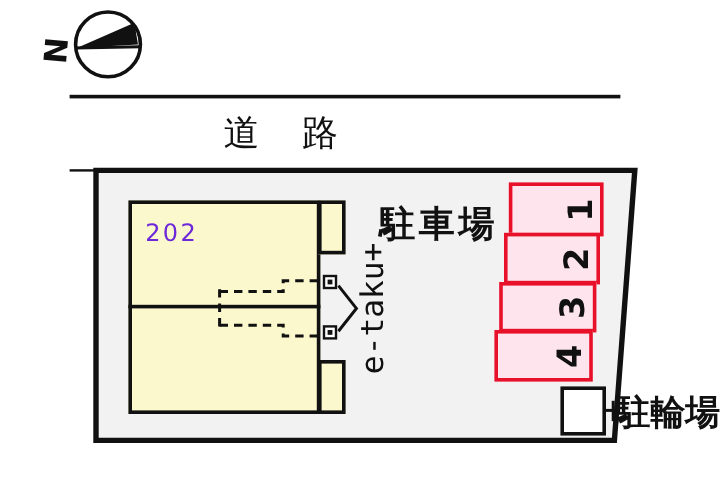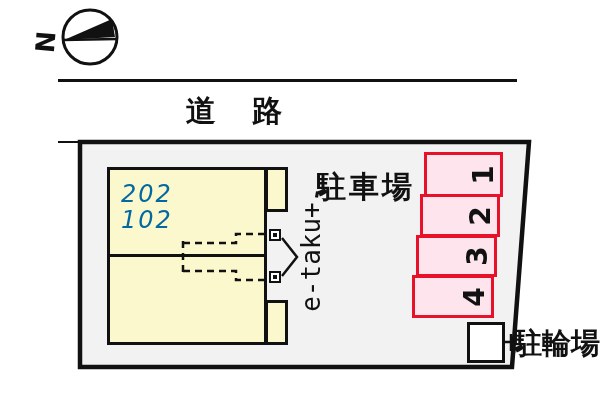--- a/index.html
+++ b/index.html
@@ -11,42 +11,42 @@
   }
   .abs { position:absolute; }
   svg.layer { position:absolute; left:0; top:0; width:600px; height:400px; }
   #base-layer { z-index:0; }
   #line-layer { z-index:2; pointer-events:none; }
 
   
   .road-line { left:58px; top:79px; width:459px; height:3px; background:#111; z-index:1; }
   .road-label {
     left:170px; top:91px; width:130px; text-align:center;
-    font-size:30px; font-weight:700; letter-spacing:2px; word-spacing:22px;
+    font-size:30px; font-weight:400; letter-spacing:2px; word-spacing:22px;
     z-index:3; white-space:nowrap;
   }
 
   
   .north-label {
     left:34px; top:27px; font-size:26px; font-weight:700;
     transform:rotate(95deg); z-index:3;
   }
 
   
   .building {
     left:107px; top:167px; width:160px; height:178px;
     background:#FCF8CE; border:3px solid #111; z-index:1;
   }
   .unit-divider { left:107px; top:254px; width:160px; height:3px; background:#111; z-index:1; }
   .balcony { background:#FCF8CE; border:3px solid #111; z-index:1; }
   .balcony-top { left:265px; top:167px; width:23px; height:45px; }
   .balcony-bottom { left:265px; top:300px; width:23px; height:45px; }
 
   .unit-label {
-    font-size:24px; line-height:26px; letter-spacing:2px; color:#0369a1; z-index:3;font-style:italic;
+    font-size:20px; line-height:26px; letter-spacing:2px; color:#6d28d9; z-index:3;
   }
   .unit-label-upper { left:121px; top:181px; }
   .unit-label-lower { left:121px; top:279px; }
   .unit-label span { display:block; }
 
   
   .entry-marker {
     width:12px; height:12px; background:#fff; border:2.5px solid #111; z-index:3;
     display:flex; align-items:center; justify-content:center;
   }
@@ -100,21 +100,20 @@
 <div class="abs road-line"></div>
 <div class="abs road-label">道 路</div>
 
 <div class="abs building"></div>
 <div class="abs unit-divider"></div>
 <div class="abs balcony balcony-top"></div>
 <div class="abs balcony balcony-bottom"></div>
 
 <div class="abs unit-label unit-label-upper">
   <span>202</span>
-  <span>102</span>
 </div>
 <div class="abs unit-label unit-label-lower">
 </div>
 
 <div class="abs parking-space space-1">
   <span class="num">1</span>
 </div>
 <div class="abs parking-space space-2">
   <span class="num">2</span>
 </div>

